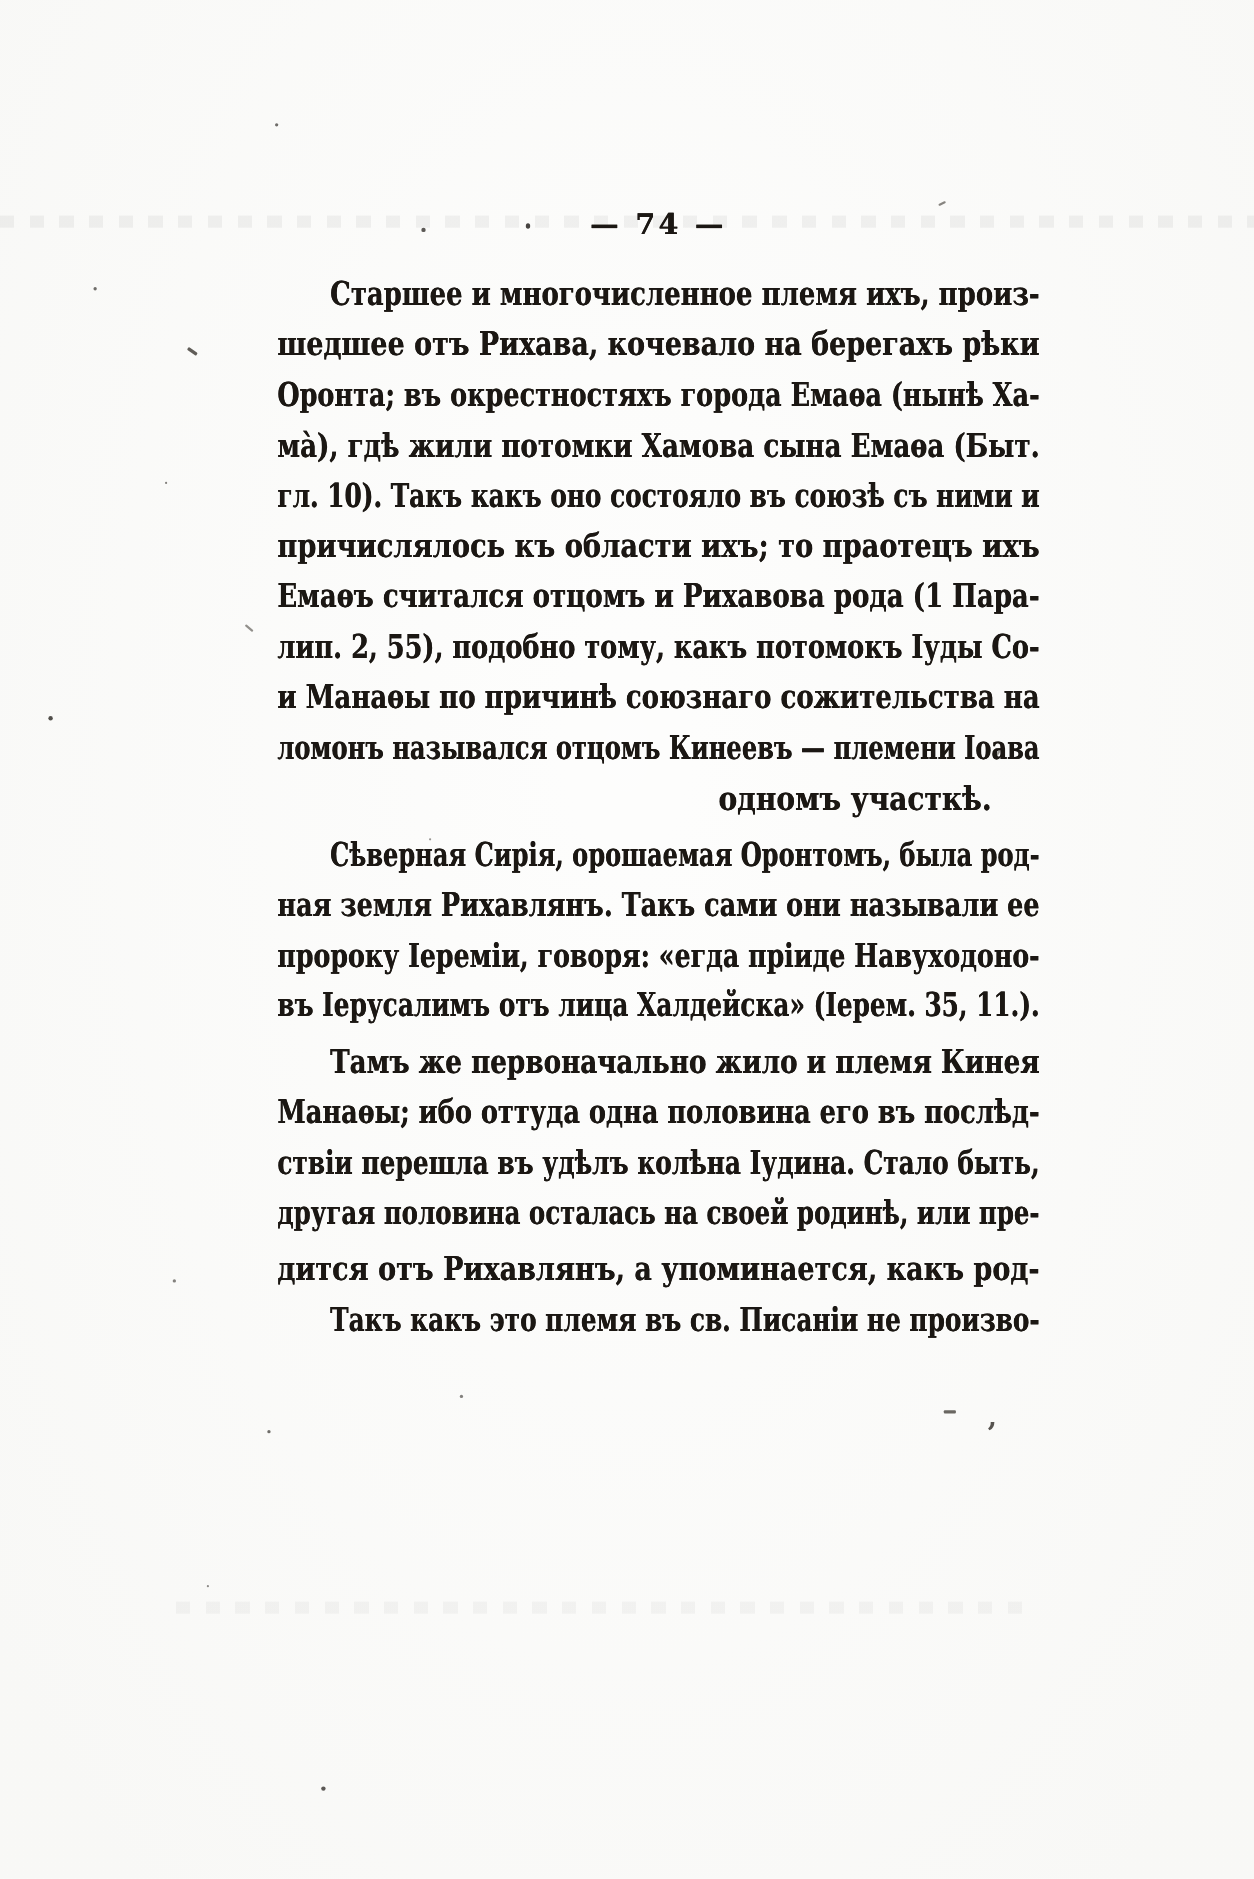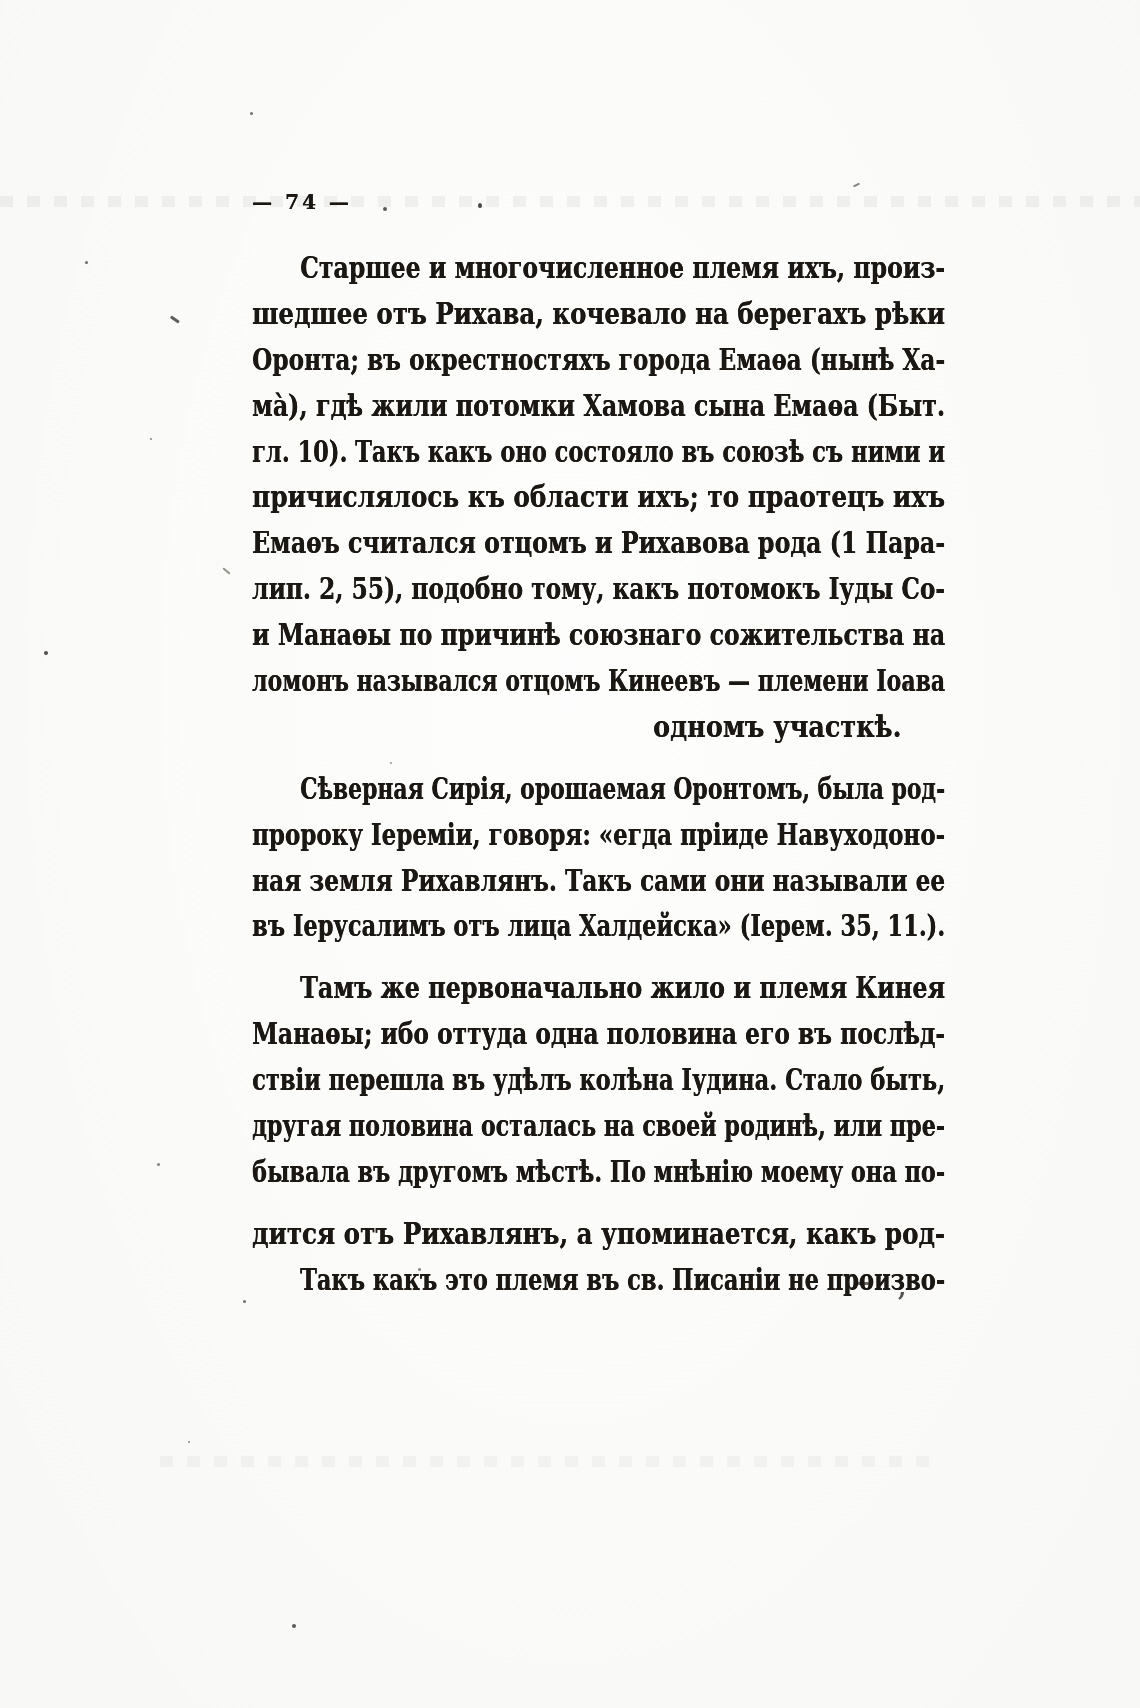--- a/index.html
+++ b/index.html
@@ -32,39 +32,40 @@
     z-index: 1;
   }
   .band-top { left: 0; top: 196px; width: 1140px; opacity: .55; }
   .band-bottom { left: 160px; top: 1456px; width: 780px; opacity: .4; }
 
   .page-header {
     position: absolute;
     left: 252px;
     top: 190px;
     width: 693px;
-    font-size: 20px;
+    text-align: center;
+    font-size: 26px;
     font-weight: 700;
     letter-spacing: 3px;
     z-index: 2;
     text-shadow: 0.3px 0 0 currentColor;
   }
 
   .text-block {
     position: absolute;
     left: 252px;
     top: 245px;
     width: 693px;
     z-index: 2;
     font-size: 30px;
     font-weight: 700;
     line-height: 45.9px;
     text-shadow: 0.35px 0 0 currentColor;
   }
-  .para + .para { margin-top: 16px; }
+  .para + .para { margin-top: 5px; }
   .line { height: 45.9px; overflow: visible; text-align: right; }
   .line.indent { margin-left: 48px; }
   .line-inner {
     display: inline-block;
     white-space: nowrap;
     transform-origin: 0 50%;
   }
   .it { font-style: italic; }
 
   
@@ -108,30 +109,29 @@
         <div class="line"><span class="line-inner" style="transform: scaleX(0.75108);"><span>гл. 10). Такъ какъ оно состояло въ союзѣ съ ними и</span></span></div>
         <div class="line"><span class="line-inner" style="transform: scaleX(0.825937);"><span>причислялось къ области ихъ; то праотецъ ихъ</span></span></div>
         <div class="line"><span class="line-inner" style="transform: scaleX(0.789617);"><span>Емаѳъ считался отцомъ и Рихавова рода (1 Пара-</span></span></div>
         <div class="line"><span class="line-inner" style="transform: scaleX(0.776851);"><span>лип. 2, 55), подобно тому, какъ потомокъ Іуды Со-</span></span></div>
         <div class="line"><span class="line-inner" style="transform: scaleX(0.787906);"><span>и Манаѳы по причинѣ союзнаго сожительства на</span></span></div>
         <div class="line"><span class="line-inner" style="transform: scaleX(0.732522);"><span>ломонъ назывался отцомъ Кинеевъ — племени Іоава</span></span></div>
         <div class="line"><span class="line-inner" style="transform: scaleX(0.85);"><span>одномъ участкѣ.</span></span></div>
       </div>
       <div class="para">
         <div class="line indent"><span class="line-inner" style="transform: scaleX(0.730051);"><span>Сѣверная Сирія, орошаемая Оронтомъ, была род-</span></span></div>
+        <div class="line"><span class="line-inner" style="transform: scaleX(0.77418);"><span>ная земля Рихавлянъ. Такъ сами они называли ее</span></span></div>
         <div class="line"><span class="line-inner" style="transform: scaleX(0.765495);"><span>пророку Іереміи, говоря: «егда пріиде Навуходоно-</span></span></div>
-        <div class="line"><span class="line-inner" style="transform: scaleX(0.77418);"><span>ная земля Рихавлянъ. Такъ сами они называли ее</span></span></div>
         <div class="line"><span class="line-inner" style="transform: scaleX(0.750571);"><span>въ Іерусалимъ отъ лица Халдейска» (Іерем. 35, 11.).</span></span></div>
       </div>
       <div class="para">
         <div class="line indent"><span class="line-inner" style="transform: scaleX(0.795146);"><span>Тамъ же первоначально жило и племя Кинея</span></span></div>
         <div class="line"><span class="line-inner" style="transform: scaleX(0.777546);"><span>Манаѳы; ибо оттуда одна половина его въ послѣд-</span></span></div>
         <div class="line"><span class="line-inner" style="transform: scaleX(0.751703);"><span>ствіи перешла въ удѣлъ колѣна Іудина. Стало быть,</span></span></div>
         <div class="line"><span class="line-inner" style="transform: scaleX(0.741065);"><span>другая половина осталась на своей родинѣ, или пре-</span></span></div>
-        <div class="line"><span class="line-inner" style="transform: scaleX(0.745662);"><span>бывала въ другомъ мѣстѣ. По мнѣнію моему она по-</span></span></div>
       </div>
       <div class="para">
         <div class="line"><span class="line-inner" style="transform: scaleX(0.819785);"><span>дится отъ Рихавлянъ, а упоминается, какъ род-</span></span></div>
         <div class="line indent"><span class="line-inner" style="transform: scaleX(0.750818);"><span>Такъ какъ это племя въ св. Писаніи не произво-</span></span></div>
       </div>
     </div>
 
   <div class="speck" style="left:250px; top:112px; width:3px; height:3px; opacity:.7"></div>
   <div class="speck" style="left:383px; top:207px; width:4px; height:4px; opacity:.8"></div>
   <div class="speck" style="left:478px; top:203px; width:4px; height:5px; opacity:.9"></div>

